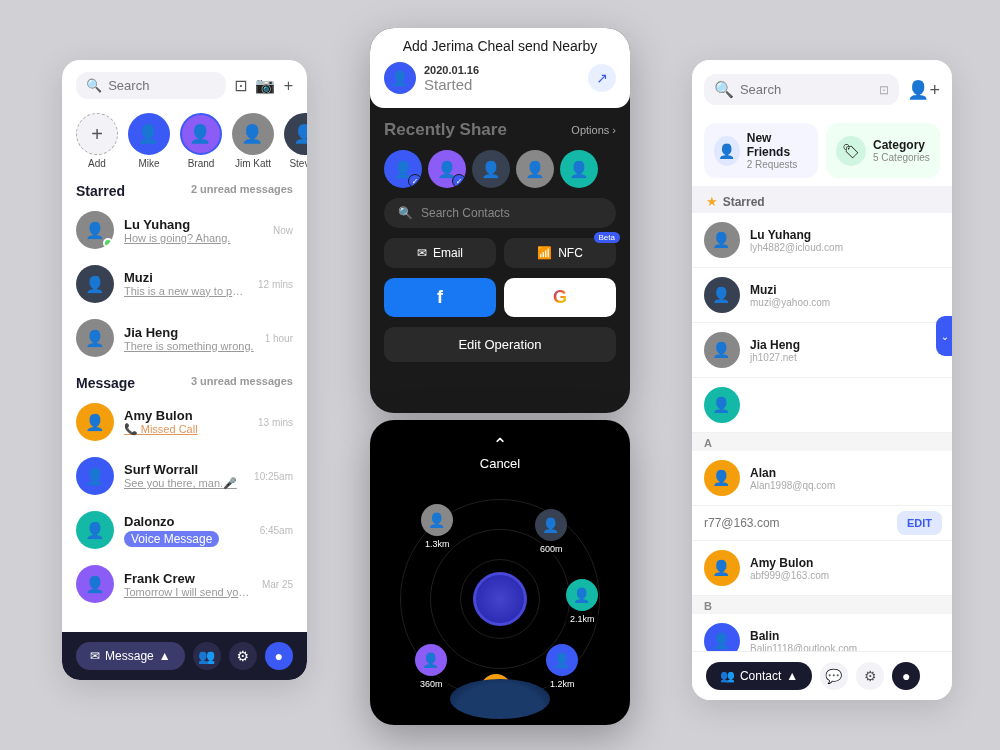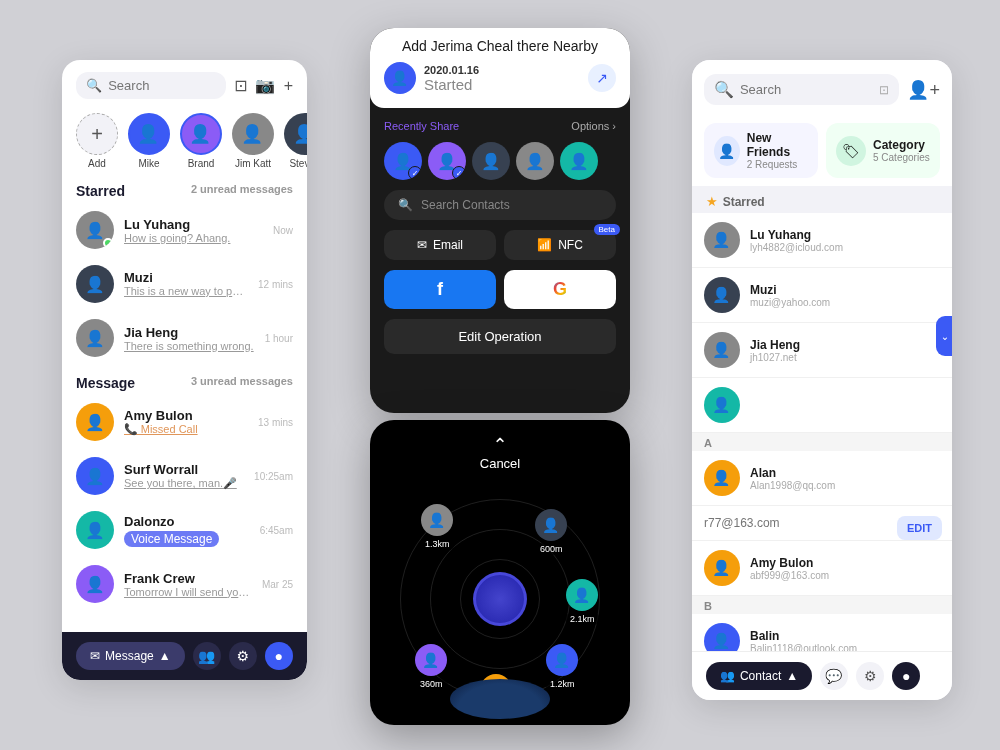--- a/index.html
+++ b/index.html
@@ -252,21 +252,21 @@
       font-size: 14px;
     }
 
     .mid-body { padding: 10px 14px; flex: 1; display: flex; flex-direction: column; gap: 10px; }
 
     .recently-share-header {
       display: flex;
       justify-content: space-between;
       align-items: center;
     }
-    .rs-title { color: #8b5cf6; font-size: 11px; font-weight: 400; }
+    .rs-title { color: #737373; font-size: 17px; font-weight: 700; }
     .rs-options { color: #aaa; font-size: 11px; }
 
     .rs-avatars {
       display: flex;
       gap: 6px;
       overflow: hidden;
     }
     .rs-avatar {
       width: 38px; height: 38px;
       border-radius: 50%;
@@ -547,21 +547,21 @@
     .alpha-label {
       padding: 4px 12px 2px;
       font-size: 11px;
       font-weight: 600;
       color: #888;
       background: #f5f5f5;
     }
 
     .edit-inline-row {
       display: flex;
-      align-items: flex-end;
+      align-items: center;
       background: #fff;
       border-bottom: 1px solid #f0f0f0;
     }
     .edit-inline-input {
       flex: 1;
       padding: 10px 12px;
       font-size: 12px;
       color: #999;
       border: none;
       outline: none;
@@ -756,21 +756,21 @@
       <span>▲</span>
     </button>
     <div class="bottom-nav-icon">👥</div>
     <div class="bottom-nav-icon">⚙</div>
     <div class="bottom-nav-icon active">●</div>
   </div>
 </div>
 
 <div class="mid-panel">
   <div class="mid-top">
-    <div class="mid-top-title">Add Jerima Cheal there Nearby</div>
+    <div class="mid-top-title">Add Jerima Cheal send Nearby</div>
     <div class="mid-top-row">
       <div class="mid-mini-avatar av-blue">👤</div>
       <div class="mid-top-info">
         <div class="mid-top-date">2020.01.16</div>
         <div class="mid-top-status">Started</div>
       </div>
       <div class="mid-share-btn">↗</div>
     </div>
   </div>
 

